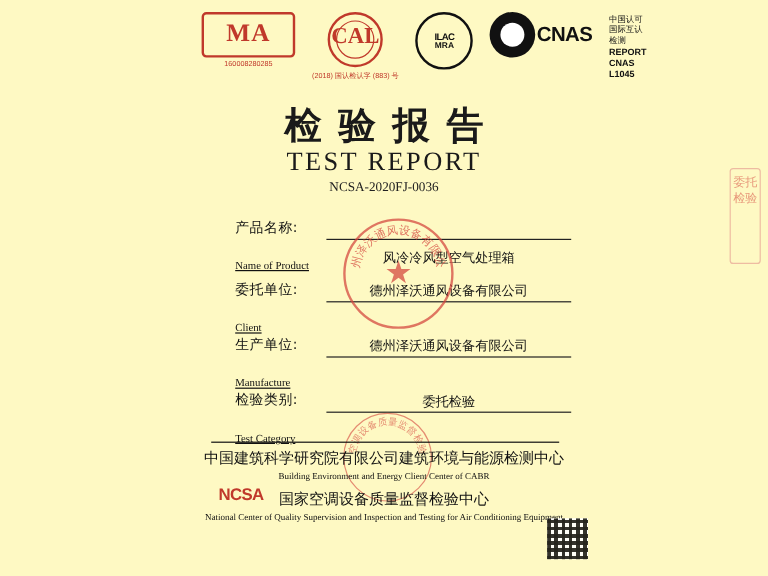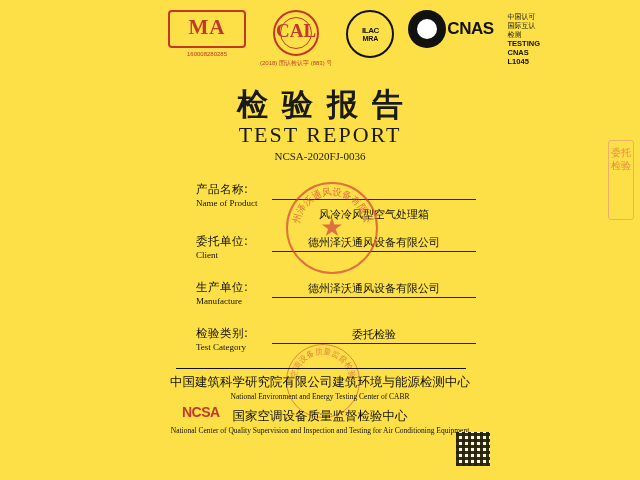--- a/index.html
+++ b/index.html
@@ -4,21 +4,21 @@
 <style>
   html, body {
     margin: 0;
     padding: 0;
     background: #d9d9d9;
   }
   #page {
     position: relative;
     width: 640px;
     height: 480px;
-    background: #fde047;
+    background: #fef9c3;
     overflow: hidden;
     font-family: "Liberation Serif", serif;
   }
   
   .logos {
     position: absolute;
     top: 10px;
     left: 168px;
     width: 330px;
     height: 62px;
@@ -184,21 +184,22 @@
   }
   .field .label-cn {
     font-size: 11.5px;
     color: #111;
     letter-spacing: 0.5px;
     font-family: "DejaVu Sans", sans-serif;
   }
   .field .label-en {
     font-size: 9px;
     color: #111;
-    margin-top: 1px;
+    margin-top: 19px;
+    text-decoration: underline;
   }
   .field-value {
     position: absolute;
     left: 278px;
     width: 192px;
     text-align: center;
     font-size: 11px;
     color: #111;
     font-family: "DejaVu Sans", sans-serif;
   }
@@ -337,21 +338,21 @@
       <div class="cnas-mark">
         <span class="cnas-dot"></span>
         <span class="cnas-word">CNAS</span>
       </div>
     </div>
 
     <div class="cnas-text">
       <div>中国认可</div>
       <div>国际互认</div>
       <div>检测</div>
-      <div class="en">TESTING</div>
+      <div class="en">REPORT</div>
       <div class="en">CNAS L1045</div>
     </div>
   </div>
 
   <div class="title-cn">检验报告</div>
   <div class="title-en">TEST REPORT</div>
   <div class="report-no">NCSA-2020FJ-0036</div>
 
   <div class="stamp-side">委托检验</div>
 
@@ -397,19 +398,19 @@
     <svg class="stamp-arc" viewBox="0 0 72 72">
       <defs>
         <path id="arcPathFooter" d="M 9,36 A 27,27 0 0 1 63,36"></path>
       </defs>
       <text><textPath href="#arcPathFooter" startOffset="50%" text-anchor="middle">国家空调设备质量监督检验中心</textPath></text>
     </svg>
   </div>
 
   <div class="footer-rule" style="top:368px;"></div>
   <div class="footer-line f-cn" style="top:374px;">中国建筑科学研究院有限公司建筑环境与能源检测中心</div>
-  <div class="footer-line f-en" style="top:392px;">National Environment and Energy Testing Center of CABR</div>
+  <div class="footer-line f-en" style="top:392px;">Building Environment and Energy Client Center of CABR</div>
   <div class="ncsa-logo">NCSA</div>
   <div class="footer-line f-cn" style="top:408px;">国家空调设备质量监督检验中心</div>
   <div class="footer-line f-en" style="top:426px;">National Center of Quality Supervision and Inspection and Testing for Air Conditioning Equipment</div>
 
   <div class="qr"></div>
 </div>
 
 </body></html>

